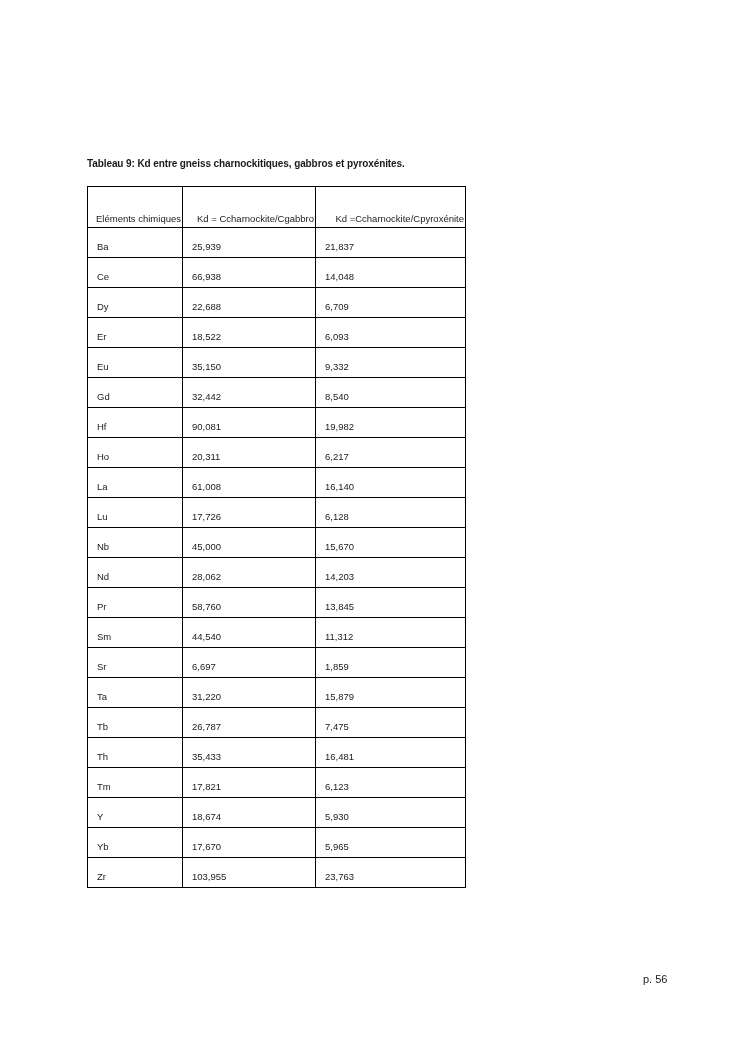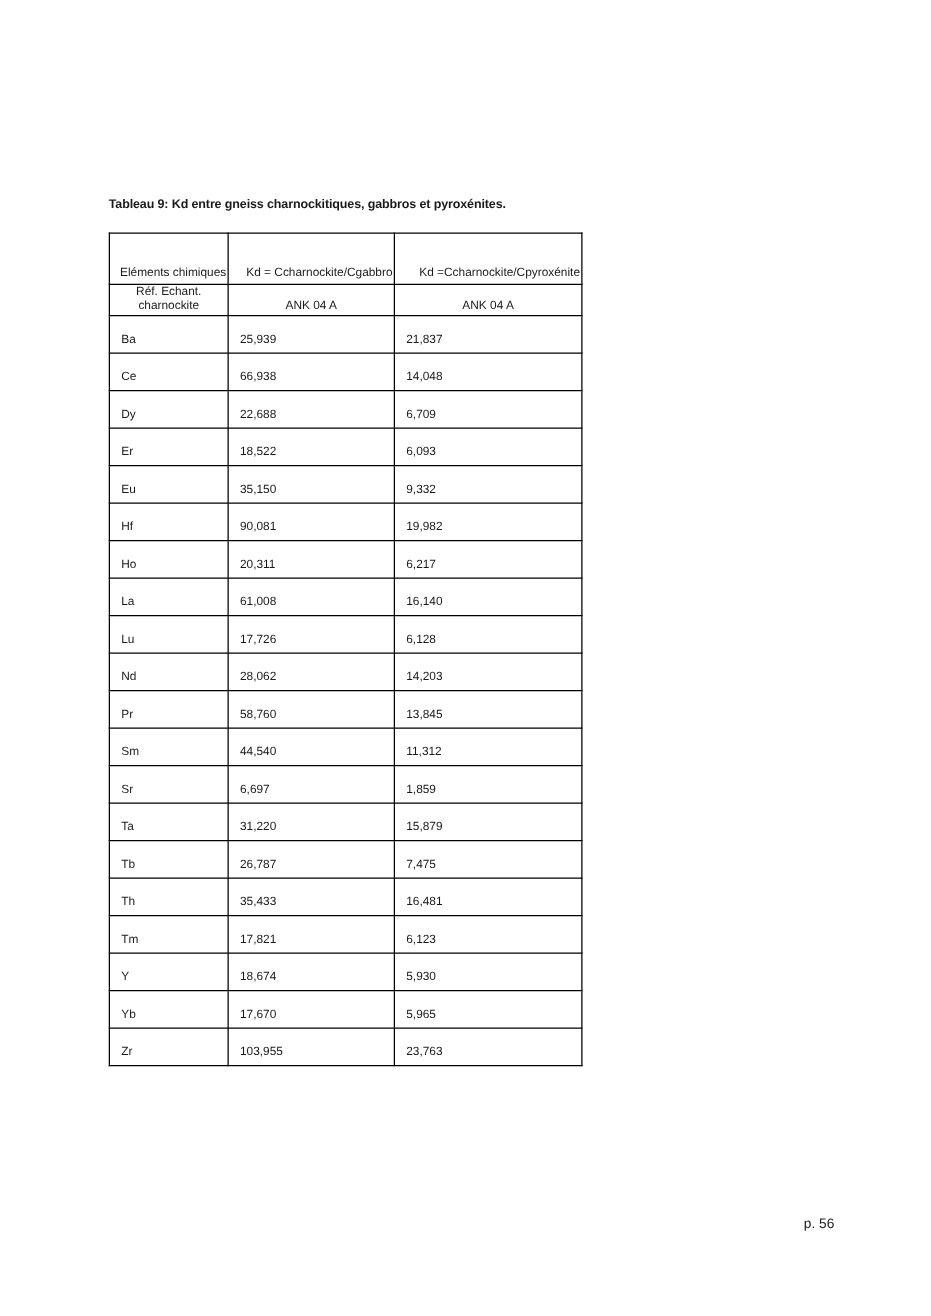--- a/index.html
+++ b/index.html
@@ -76,28 +76,20 @@
     <col style="width:95px">
     <col style="width:133px">
     <col style="width:150px">
   </colgroup>
   <thead>
     <tr class="head1">
       <th>Eléments chimiques</th>
       <th>Kd = Ccharnockite/Cgabbro</th>
       <th>Kd =Ccharnockite/Cpyroxénite</th>
     </tr>
-    <tr class="head2">
-      <th>
-        <div>Réf. Echant.</div>
-        <div>charnockite</div>
-      </th>
-      <th>ANK 04 A</th>
-      <th>ANK 04 A</th>
-    </tr>
   </thead>
   <tbody id="table-body">
       <tr>
         <td>Ba</td>
         <td>25,939</td>
         <td>21,837</td>
       </tr>
       <tr>
         <td>Ce</td>
         <td>66,938</td>
@@ -112,40 +104,50 @@
         <td>Er</td>
         <td>18,522</td>
         <td>6,093</td>
       </tr>
       <tr>
         <td>Eu</td>
         <td>35,150</td>
         <td>9,332</td>
       </tr>
       <tr>
+        <td>Gd</td>
+        <td>32,442</td>
+        <td>8,540</td>
+      </tr>
+      <tr>
         <td>Hf</td>
         <td>90,081</td>
         <td>19,982</td>
       </tr>
       <tr>
         <td>Ho</td>
         <td>20,311</td>
         <td>6,217</td>
       </tr>
       <tr>
         <td>La</td>
         <td>61,008</td>
         <td>16,140</td>
       </tr>
       <tr>
         <td>Lu</td>
         <td>17,726</td>
         <td>6,128</td>
       </tr>
       <tr>
+        <td>Nb</td>
+        <td>45,000</td>
+        <td>15,670</td>
+      </tr>
+      <tr>
         <td>Nd</td>
         <td>28,062</td>
         <td>14,203</td>
       </tr>
       <tr>
         <td>Pr</td>
         <td>58,760</td>
         <td>13,845</td>
       </tr>
       <tr>

